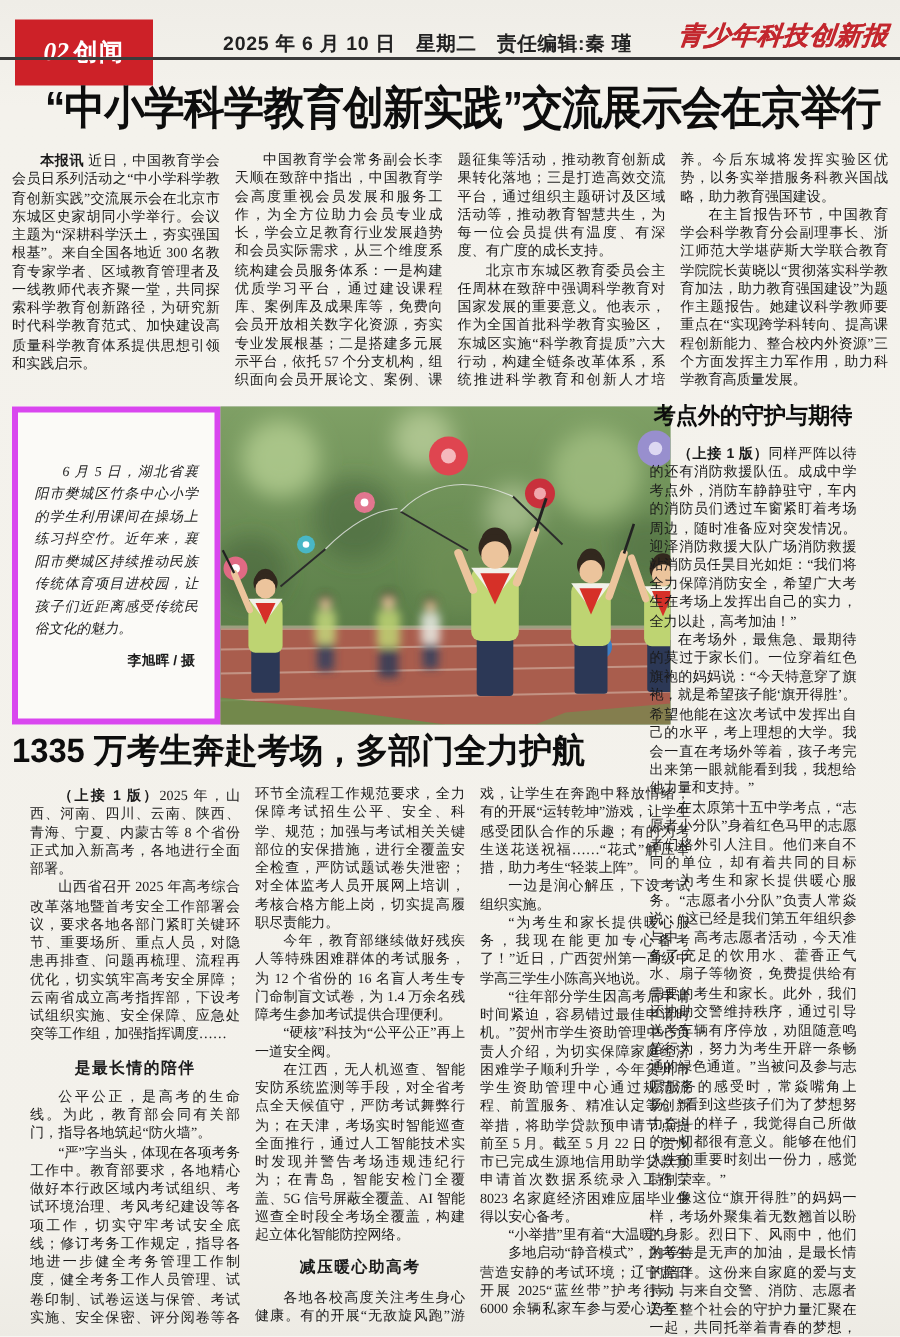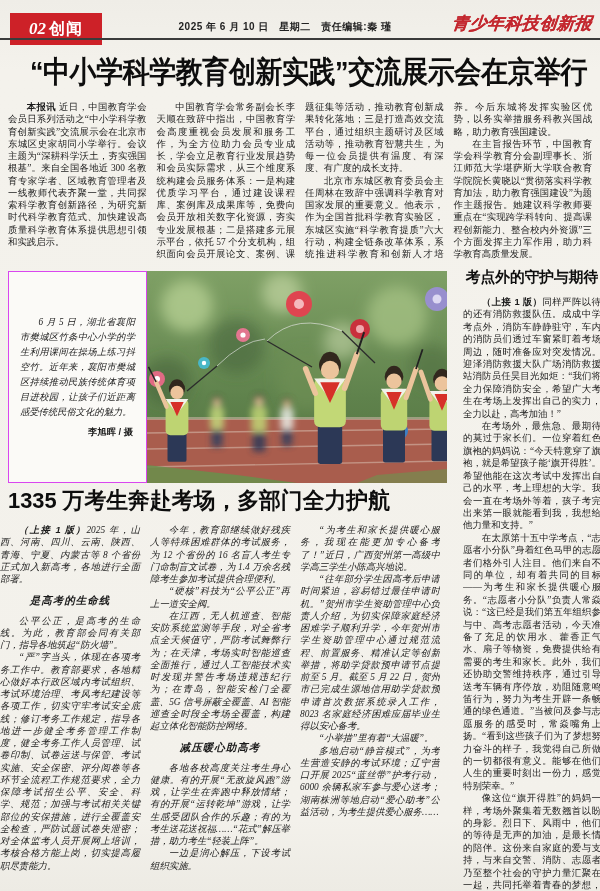--- a/index.html
+++ b/index.html
@@ -4,28 +4,28 @@
 <style>
   html,body{margin:0;padding:0;}
   body{
     width:600px;height:891px;position:relative;overflow:hidden;
     background:linear-gradient(180deg,#efede7 0%,#f4f2ec 8%,#f3f1eb 92%,#edebe4 100%);
     font-family:"Liberation Serif","DejaVu Serif",serif;
     color:#1b1b1b;
     -webkit-font-smoothing:antialiased;
   }
   .hdr-badge{
-    position:absolute;left:10px;top:13px;width:92px;height:32px;
+    position:absolute;left:10px;top:13px;width:92px;height:44px;
     background:#cd2128;color:#fff;display:flex;align-items:center;justify-content:center;gap:3px;
   }
   .hdr-badge .num{font-family:"Liberation Serif",serif;font-style:italic;font-weight:bold;font-size:17px;}
   .hdr-badge .nm{font-family:"Liberation Sans","DejaVu Sans",sans-serif;font-weight:900;font-size:16px;letter-spacing:1px;}
   .hdr-date{
     position:absolute;left:120px;top:20px;width:330px;text-align:center;
-    font-family:"Liberation Sans","DejaVu Sans",sans-serif;font-size:10px;font-weight:bold;color:#222;letter-spacing:.5px;
+    font-family:"Liberation Sans","DejaVu Sans",sans-serif;font-size:13px;font-weight:bold;color:#222;letter-spacing:.5px;
   }
   .masthead{
     position:absolute;right:8px;top:12px;
     font-family:"DejaVu Serif","Liberation Serif",serif;font-style:italic;font-weight:bold;
     font-size:17px;color:#c3272e;transform:skewX(-6deg);letter-spacing:.5px;
     text-shadow:.4px .4px 0 #c3272e;
   }
   .hdr-rule{position:absolute;left:0;top:38px;width:600px;height:2px;background:#3b3b3b;}
 
   .headline1{
@@ -40,41 +40,41 @@
   .a-body b{font-family:"Liberation Sans","DejaVu Sans",sans-serif;font-weight:bold;}
   .a-body h3{
     font-family:"Liberation Sans","DejaVu Sans",sans-serif;font-weight:900;font-size:10.5px;
     text-align:center;margin:9px 0 8px 0;letter-spacing:1px;
   }
 
   .article1{position:absolute;left:8px;top:101px;width:584px;height:163px;column-count:4;column-gap:10px;column-fill:auto;}
 
   .caption-box{
     position:absolute;left:8px;top:271px;width:139px;height:212px;box-sizing:border-box;
-    background:#fbfaf7;border:1px solid #d946ef;
+    background:#fbfaf7;border:4px solid #d946ef;
     display:flex;flex-direction:column;justify-content:center;
     padding:10px 11px;
   }
   .caption-box .cap-text{
     margin:0;font-style:italic;font-size:9.3px;line-height:15px;text-indent:2em;text-align:justify;color:#222;
   }
   .caption-box .cap-credit{
     margin:6px 2px 0 0;text-align:right;font-size:9.3px;font-weight:bold;
     font-family:"Liberation Sans","DejaVu Sans",sans-serif;font-style:normal;
   }
   .photo{position:absolute;left:147px;top:271px;width:300px;height:212px;overflow:hidden;background:#6c8d57;}
 
   .headline2{
     position:absolute;left:8px;top:485px;width:440px;
     font-family:"Liberation Sans","DejaVu Sans",sans-serif;font-weight:900;font-size:22.5px;color:#0d0d0d;
     white-space:nowrap;transform:scaleX(.97);transform-origin:0 50%;
   }
-  .article2{position:absolute;left:0;top:524px;width:440px;height:367px;column-count:3;column-gap:10px;column-fill:auto;font-style:italic;}
-
-  .article3{position:absolute;left:463px;top:268px;width:138px;height:623px;overflow:hidden;}
+  .article2{position:absolute;left:20px;top:524px;width:440px;height:367px;column-count:3;column-gap:10px;column-fill:auto;}
+
+  .article3{position:absolute;left:433px;top:268px;width:138px;height:623px;overflow:hidden;}
   .headline3{
     font-family:"Liberation Sans","DejaVu Sans",sans-serif;font-weight:900;font-size:15px;color:#0d0d0d;
     text-align:center;white-space:nowrap;transform:scaleX(.98);transform-origin:50% 50%;margin:0 0 9px 0;
   }
   .article3 .a-body{line-height:12.4px;}
 </style>
 </head>
 <body>
 
 <div class="hdr-badge">
@@ -249,21 +249,22 @@
         <path d="M-7,-93 a7,7 0 0 1 14,0 l0,-3 a7,7 0 0 0 -14,0 z" fill="#32281e"></path>
       </g>
     </g>
   </svg>
 </div>
 
 <div class="headline2">1335 万考生奔赴考场，多部门全力护航</div>
 
 <div class="article2 a-body">
   <p class="ind"><b>（上接 1 版）</b><span>2025 年，山西、河南、四川、云南、陕西、青海、宁夏、内蒙古等 8 个省份正式加入新高考，各地进行全面部署。</span></p>
-  <h3>是高考的生命线</h3>
+  <p class="ind">山西省召开 2025 年高考综合改革落地暨首考安全工作部署会议，要求各地各部门紧盯关键环节、重要场所、重点人员，对隐患再排查、问题再梳理、流程再优化，切实筑牢高考安全屏障；云南省成立高考指挥部，下设考试组织实施、安全保障、应急处突等工作组，加强指挥调度……</p>
+  <h3>是最长情的陪伴</h3>
   <p class="ind">公平公正，是高考的生命线。为此，教育部会同有关部门，指导各地筑起“防火墙”。</p>
   <p class="ind">“严”字当头，体现在各项考务工作中。教育部要求，各地精心做好本行政区域内考试组织、考试环境治理、考风考纪建设等各项工作，切实守牢考试安全底线；修订考务工作规定，指导各地进一步健全考务管理工作制度，健全考务工作人员管理、试卷印制、试卷运送与保管、考试实施、安全保密、评分阅卷等各环节全流程工作规范要求，全力保障考试招生公平、安全、科学、规范；加强与考试相关关键部位的安保措施，进行全覆盖安全检查，严防试题试卷失泄密；对全体监考人员开展网上培训，考核合格方能上岗，切实提高履职尽责能力。</p>
   <p class="ind">今年，教育部继续做好残疾人等特殊困难群体的考试服务，为 12 个省份的 16 名盲人考生专门命制盲文试卷，为 1.4 万余名残障考生参加考试提供合理便利。</p>
   <p class="ind">“硬核”科技为“公平公正”再上一道安全阀。</p>
   <p class="ind">在江西，无人机巡查、智能安防系统监测等手段，对全省考点全天候值守，严防考试舞弊行为；在天津，考场实时智能巡查全面推行，通过人工智能技术实时发现并警告考场违规违纪行为；在青岛，智能安检门全覆盖、5G 信号屏蔽全覆盖、AI 智能巡查全时段全考场全覆盖，构建起立体化智能防控网络。</p>
   <h3>减压暖心助高考</h3>
   <p class="ind">各地各校高度关注考生身心健康。有的开展“无敌旋风跑”游戏，让学生在奔跑中释放情绪；有的开展“运转乾坤”游戏，让学生感受团队合作的乐趣；有的为考生送花送祝福……“花式”解压举措，助力考生“轻装上阵”。</p>
   <p class="ind">一边是润心解压，下设考试组织实施。</p>
   <p class="ind">“为考生和家长提供暖心服务，我现在能更加专心备考了！”近日，广西贺州第一高级中学高三学生小陈高兴地说。</p>
   <p class="ind">“往年部分学生因高考后申请时间紧迫，容易错过最佳申请时机。”贺州市学生资助管理中心负责人介绍，为切实保障家庭经济困难学子顺利升学，今年贺州市学生资助管理中心通过规范流程、前置服务、精准认定等创新举措，将助学贷款预申请节点提前至 5 月。截至 5 月 22 日，贺州市已完成生源地信用助学贷款预申请首次数据系统录入工作，8023 名家庭经济困难应届毕业生得以安心备考。</p>

